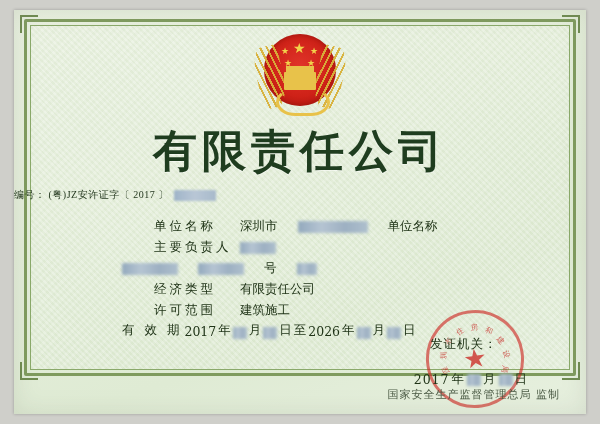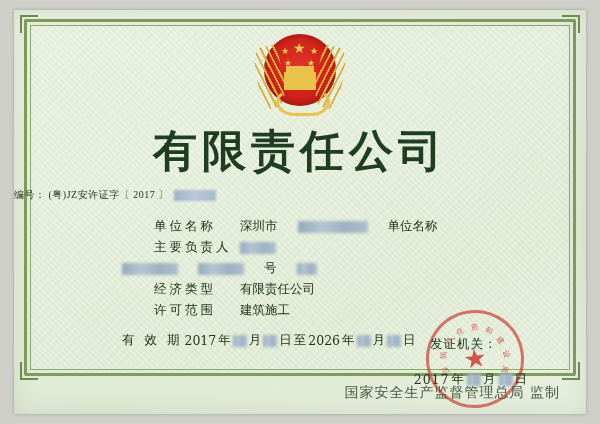--- a/index.html
+++ b/index.html
@@ -213,26 +213,26 @@
   .r46 { width: 46px; }
   .r56 { width: 56px; }
   .r70 { width: 70px; }
   .r14 { width: 14px; }
   .r20 { width: 20px; }
 
   
   .validity {
     position: absolute;
     left: 108px;
-    top: 322px;
+    top: 312px;
     font-family: "DejaVu Serif", serif;
     font-size: 12.5px;
     color: #203418;
     display: flex;
-    align-items: center;
+    align-items: flex-end;
     gap: 2px;
     white-space: nowrap;
   }
   .validity .lbl { letter-spacing: 3px; }
 
   
   .issuer {
     position: absolute;
     right: 58px;
     top: 326px;
@@ -285,21 +285,21 @@
     transform-origin: 0 0;
     white-space: nowrap;
   }
 
   
   .footer-line {
     position: absolute;
     right: 26px;
     bottom: 12px;
     font-family: "DejaVu Serif", serif;
-    font-size: 14px;
+    font-size: 11px;
     color: #4a5a44;
     letter-spacing: 1px;
   }
   
   .edge-shade {
     position: absolute;
     left: 0; top: 0; right: 0; bottom: 0;
     box-shadow: inset 0 0 24px rgba(120,125,110,0.18);
     pointer-events: none;
   }

